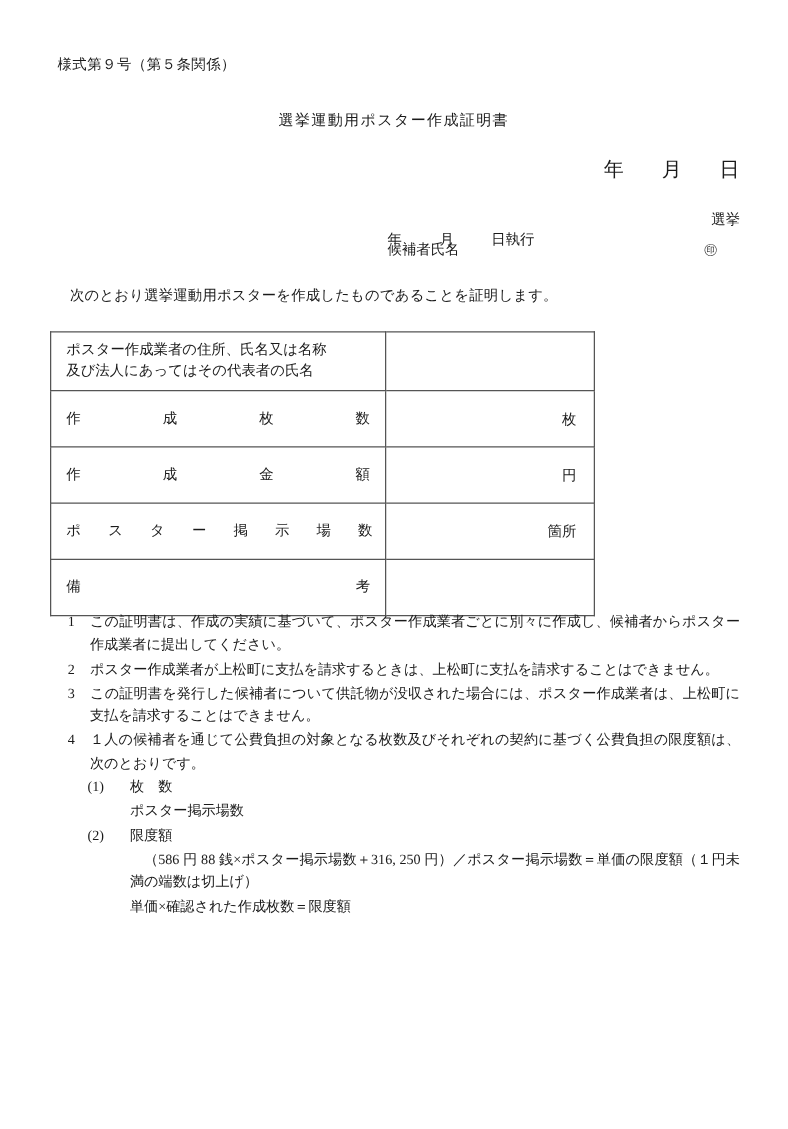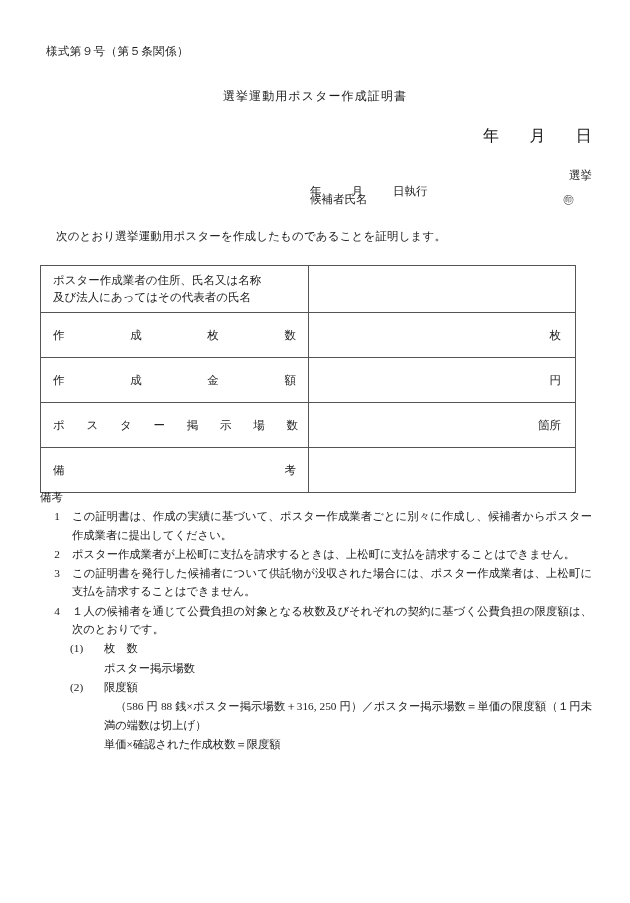--- a/index.html
+++ b/index.html
@@ -88,21 +88,21 @@
     font-size: 11.5px;
     letter-spacing: 0.15px;
     white-space: nowrap;
   }
 
   
   .tbl {
     position: absolute;
     left: 40px;
     top: 265px;
-    width: 536px;
+    width: 436px;
     border-collapse: collapse;
     table-layout: fixed;
     border-radius: 10px;
   }
   .tbl td {
     border: 1px solid #555;
     font-size: 11.5px;
     vertical-align: middle;
     padding: 0;
   }
@@ -264,21 +264,20 @@
             <span>備</span>
             <span>考</span>
           </div>
         </td>
         <td class="val"></td>
       </tr>
     </tbody>
   </table>
 
   <div class="notes">
-    <div class="notes-head">備考</div>
 
     <div class="note">
       <div class="note-num">1</div>
       <div class="note-body">この証明書は、作成の実績に基づいて、ポスター作成業者ごとに別々に作成し、候補者からポスター作成業者に提出してください。</div>
     </div>
 
     <div class="note">
       <div class="note-num">2</div>
       <div class="note-body">ポスター作成業者が上松町に支払を請求するときは、上松町に支払を請求することはできません。</div>
     </div>

